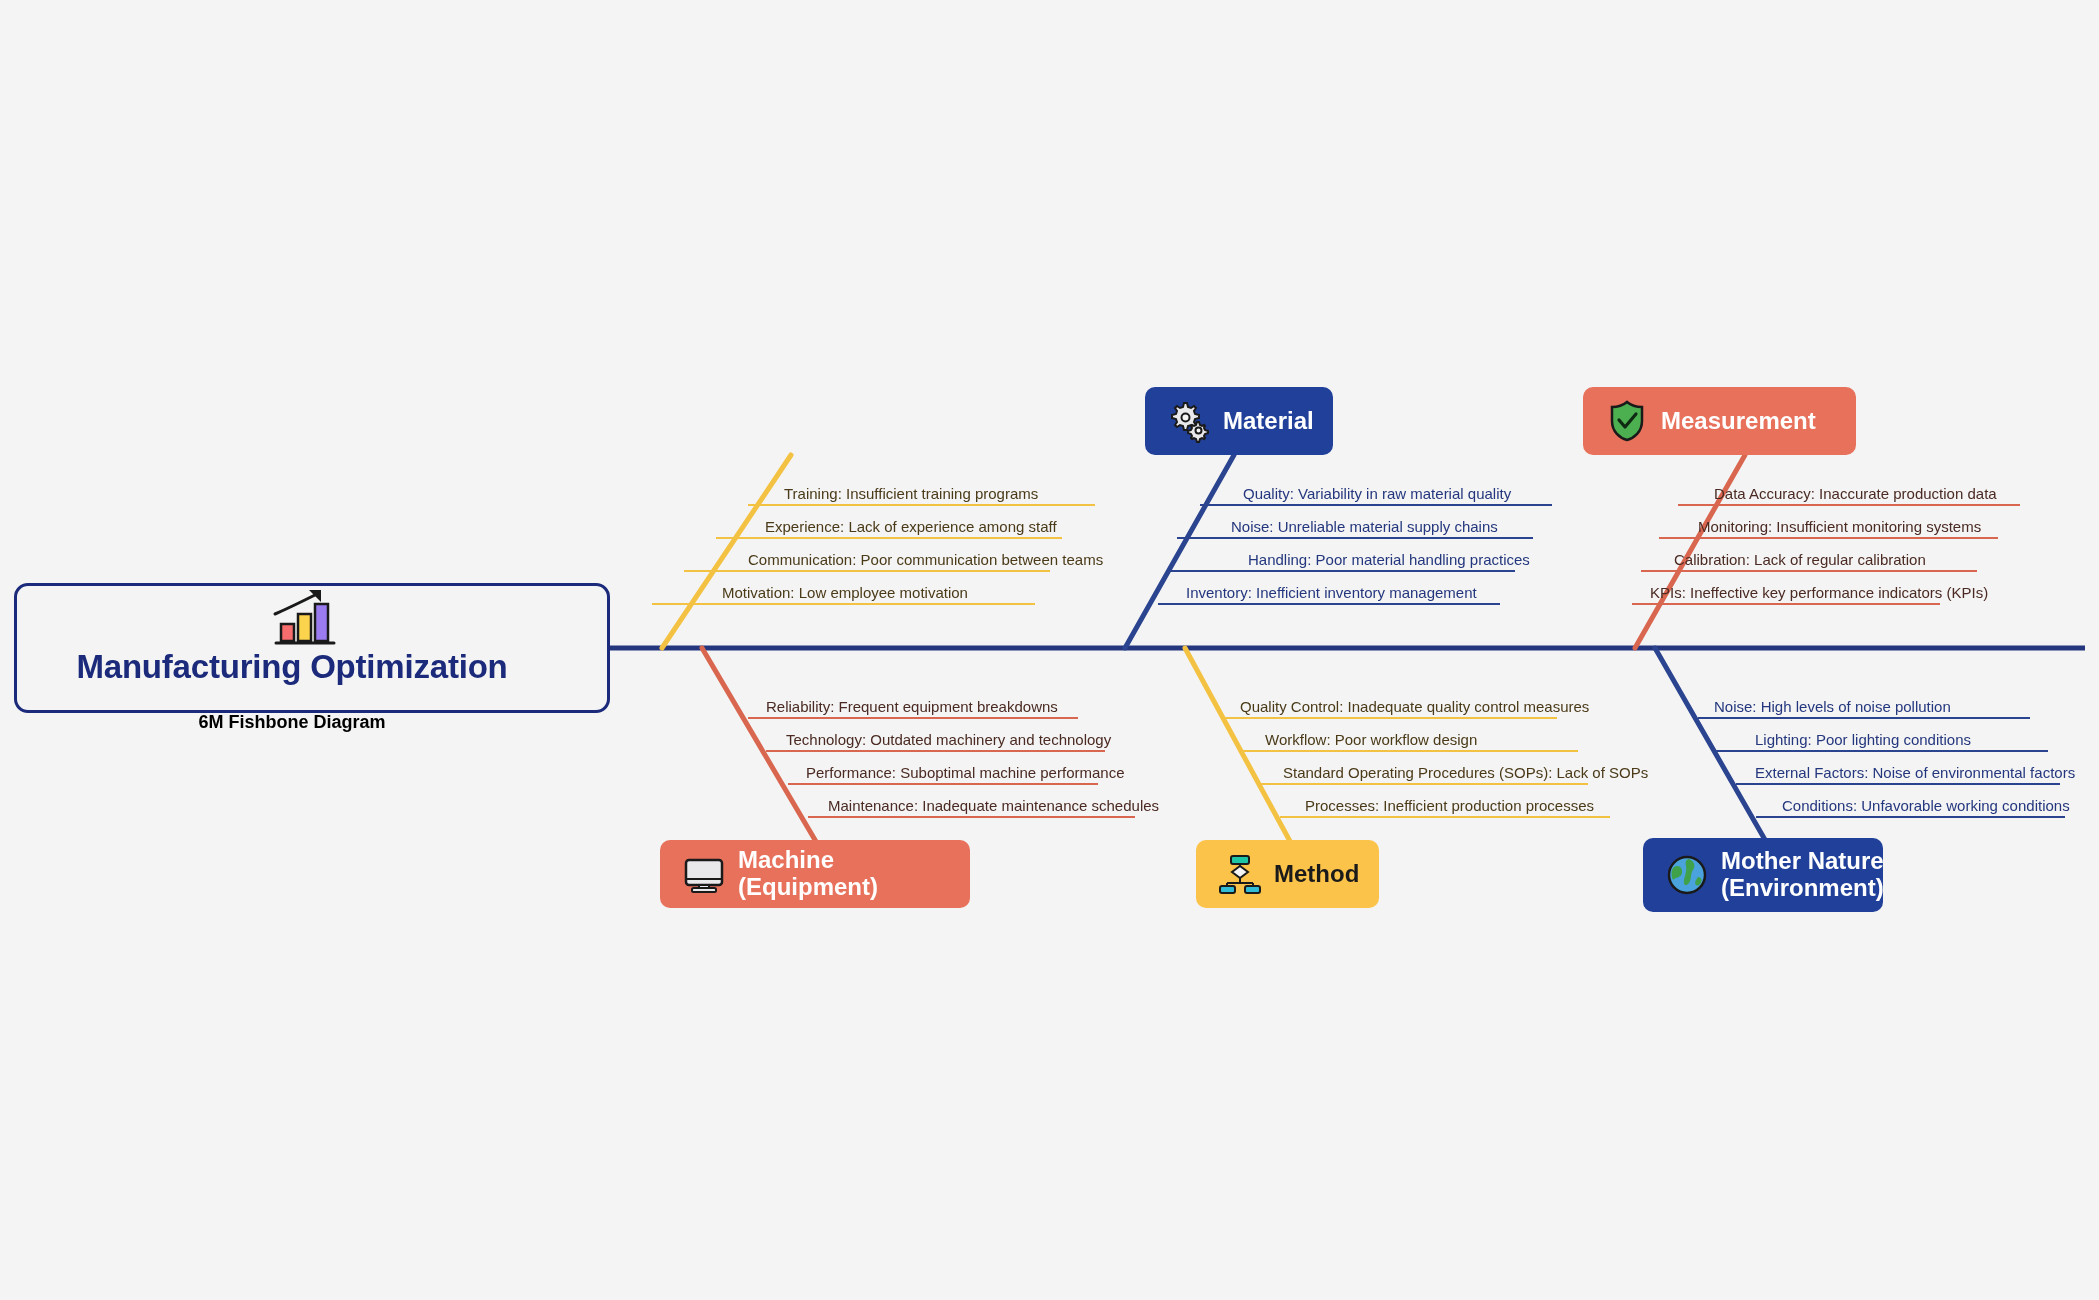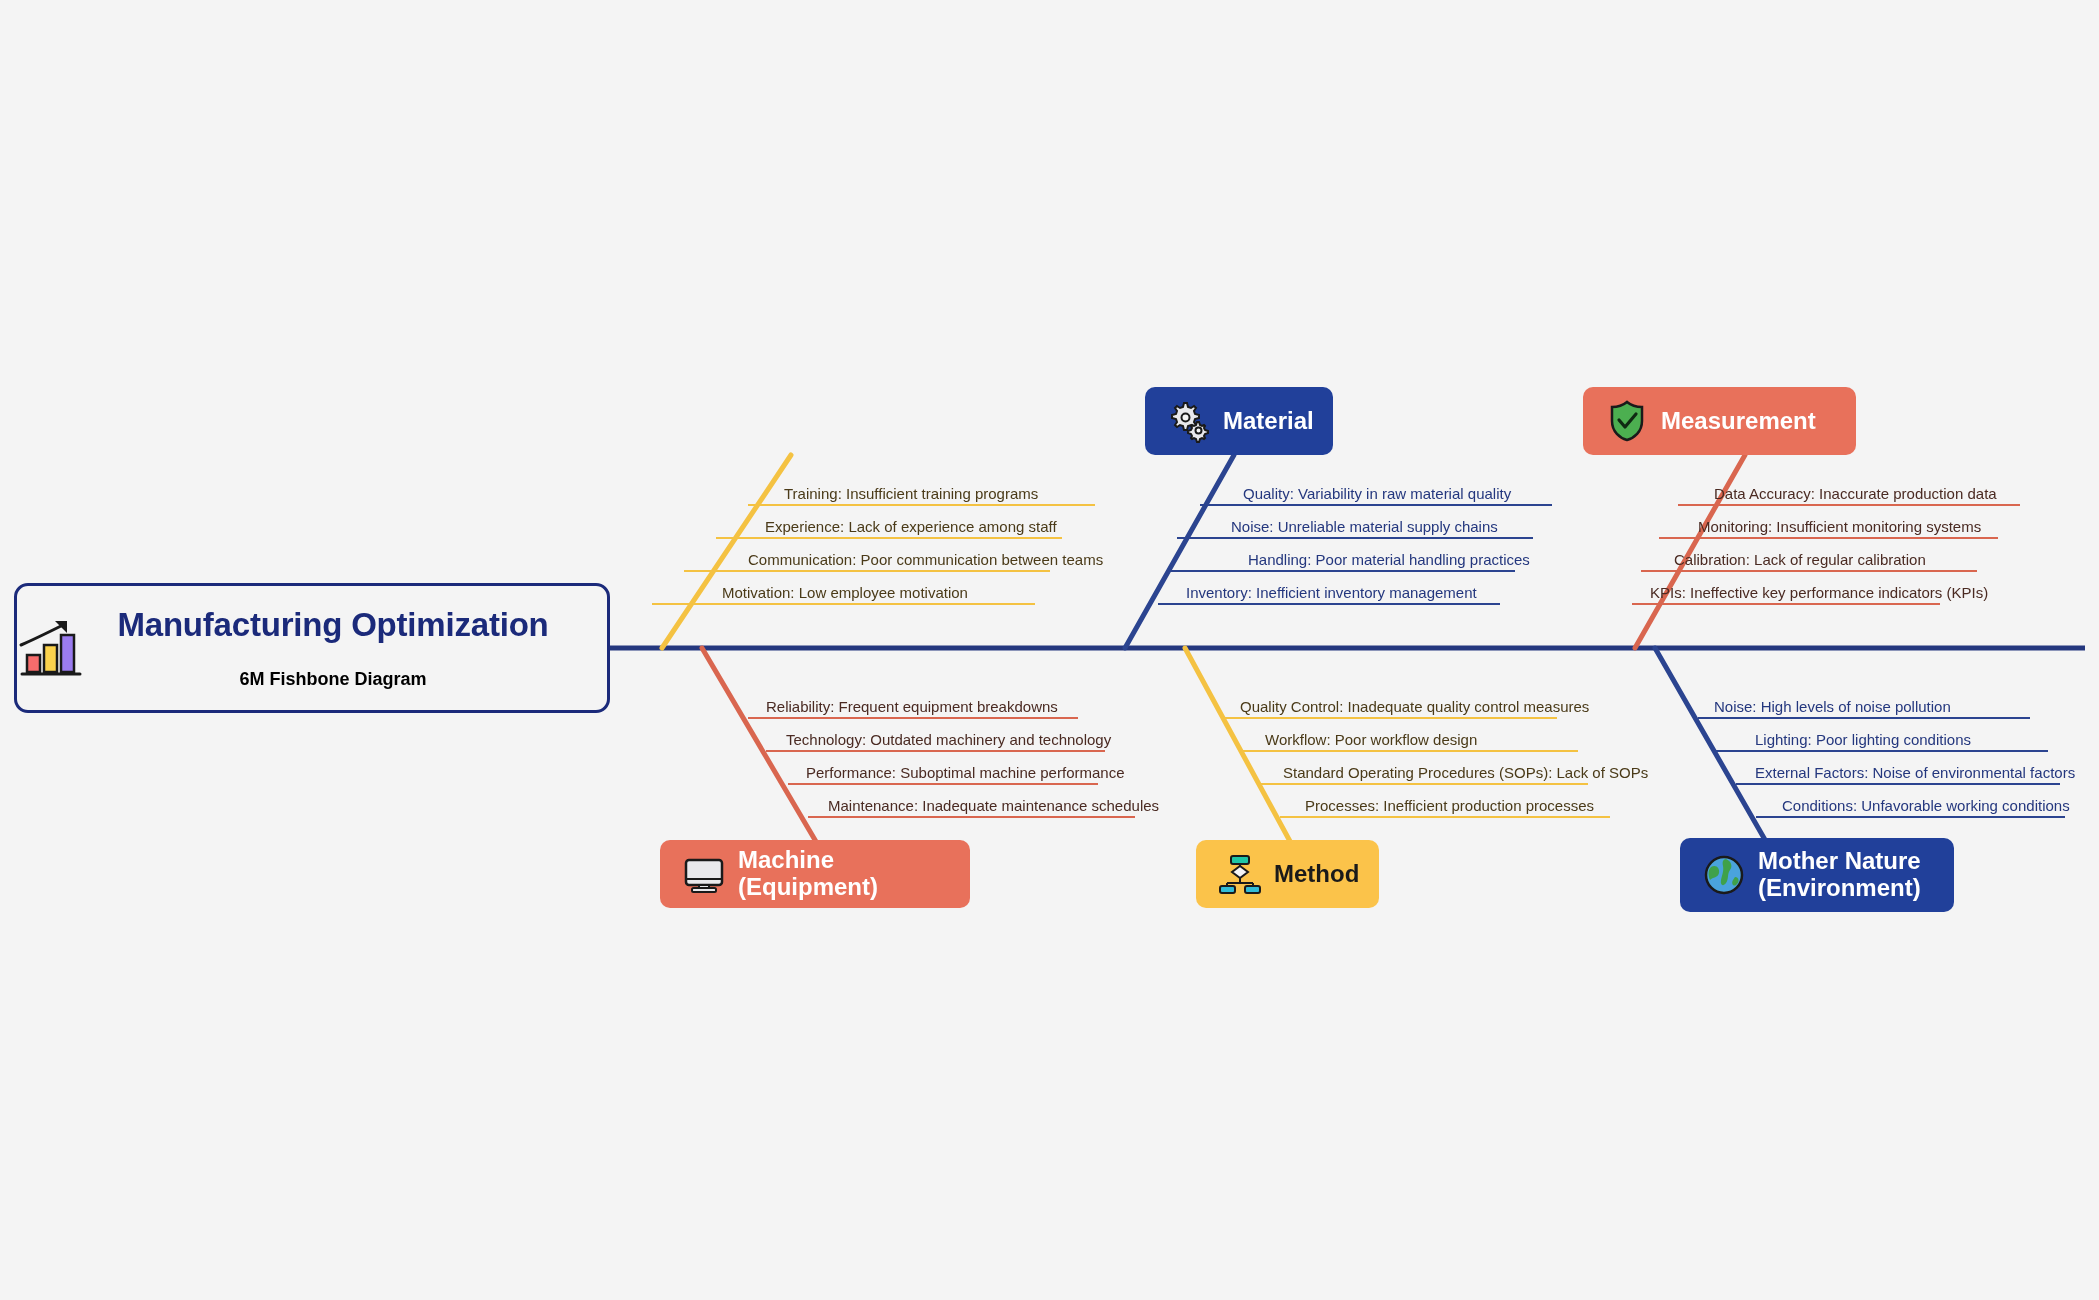--- a/index.html
+++ b/index.html
@@ -36,20 +36,21 @@
     left: 14px;
     top: 583px;
     width: 596px;
     height: 130px;
     box-sizing: border-box;
     background: #f4f4f4;
     border: 3px solid #1b2a7a;
     border-radius: 14px;
     display: flex;
     align-items: center;
+    flex-direction: column;
   }
   .title-icon {
     width: 66px;
     height: 62px;
     flex: 0 0 auto;
     margin-right: 16px;
   }
   .title-texts {
     display: flex;
     flex-direction: column;
@@ -224,21 +225,21 @@
   <div class="cat-box" style="left:660px; top:840px; width:310px; background:#e8715b; color:#ffffff;">
     <svg class="cat-icon" viewBox="0 0 44 44">
       <rect x="4" y="8" width="36" height="25" rx="3" fill="#e9e9ec" stroke="#1a1a1a" stroke-width="2.5"></rect>
       <line x1="4" y1="27" x2="40" y2="27" stroke="#1a1a1a" stroke-width="2"></line>
       <rect x="17" y="33" width="10" height="4" fill="#e9e9ec" stroke="#1a1a1a" stroke-width="2"></rect>
       <rect x="10" y="36" width="24" height="4" rx="1.5" fill="#e9e9ec" stroke="#1a1a1a" stroke-width="2"></rect>
     </svg>
     <span class="cat-label">Machine (Equipment)</span>
   </div>
 
-  <div class="cat-box two-line" style="left:1643px; top:838px; width:274px; height:74px; background:#21409a; color:#ffffff;margin-left:37px;">
+  <div class="cat-box two-line" style="left:1643px; top:838px; width:240px; height:74px; background:#21409a; color:#ffffff;">
     <svg class="cat-icon" viewBox="0 0 44 44">
       <circle cx="22" cy="22" r="18" fill="#4aa3dd" stroke="#1a1a1a" stroke-width="2.5"></circle>
       <path d="M9 14 C14 11, 18 15, 17 20 C16 25, 11 24, 8 27 C6 22, 6 17, 9 14 Z" fill="#3fa14a"></path>
       <path d="M24 6 C29 8, 31 13, 28 17 C25 21, 27 26, 24 30 C21 34, 18 32, 19 27 C20 22, 22 18, 21 13 C20 9, 21 6, 24 6 Z" fill="#3fa14a"></path>
       <path d="M33 24 C37 24, 38 29, 34 32 C31 34, 29 30, 31 27 Z" fill="#3fa14a"></path>
     </svg>
     <span class="cat-label">Mother Nature
 (Environment)</span>
   </div>
 

